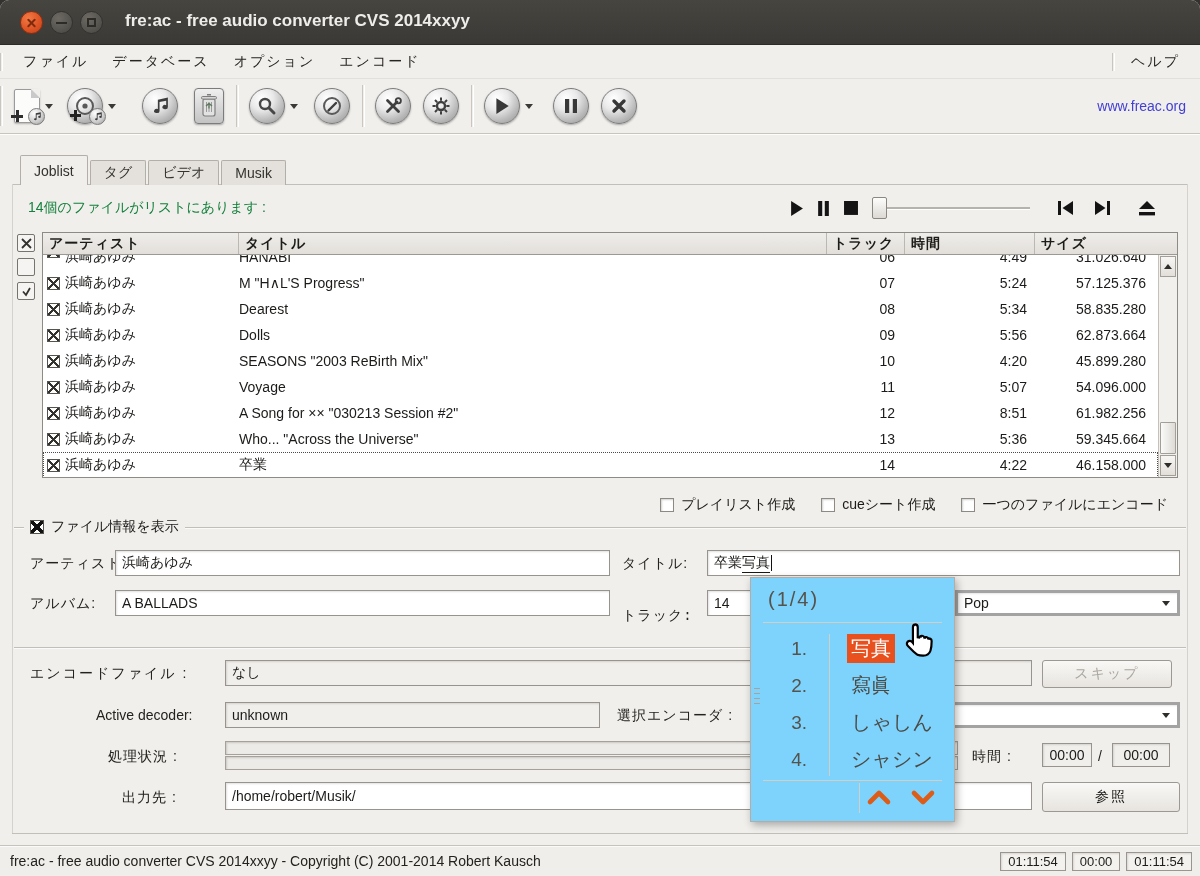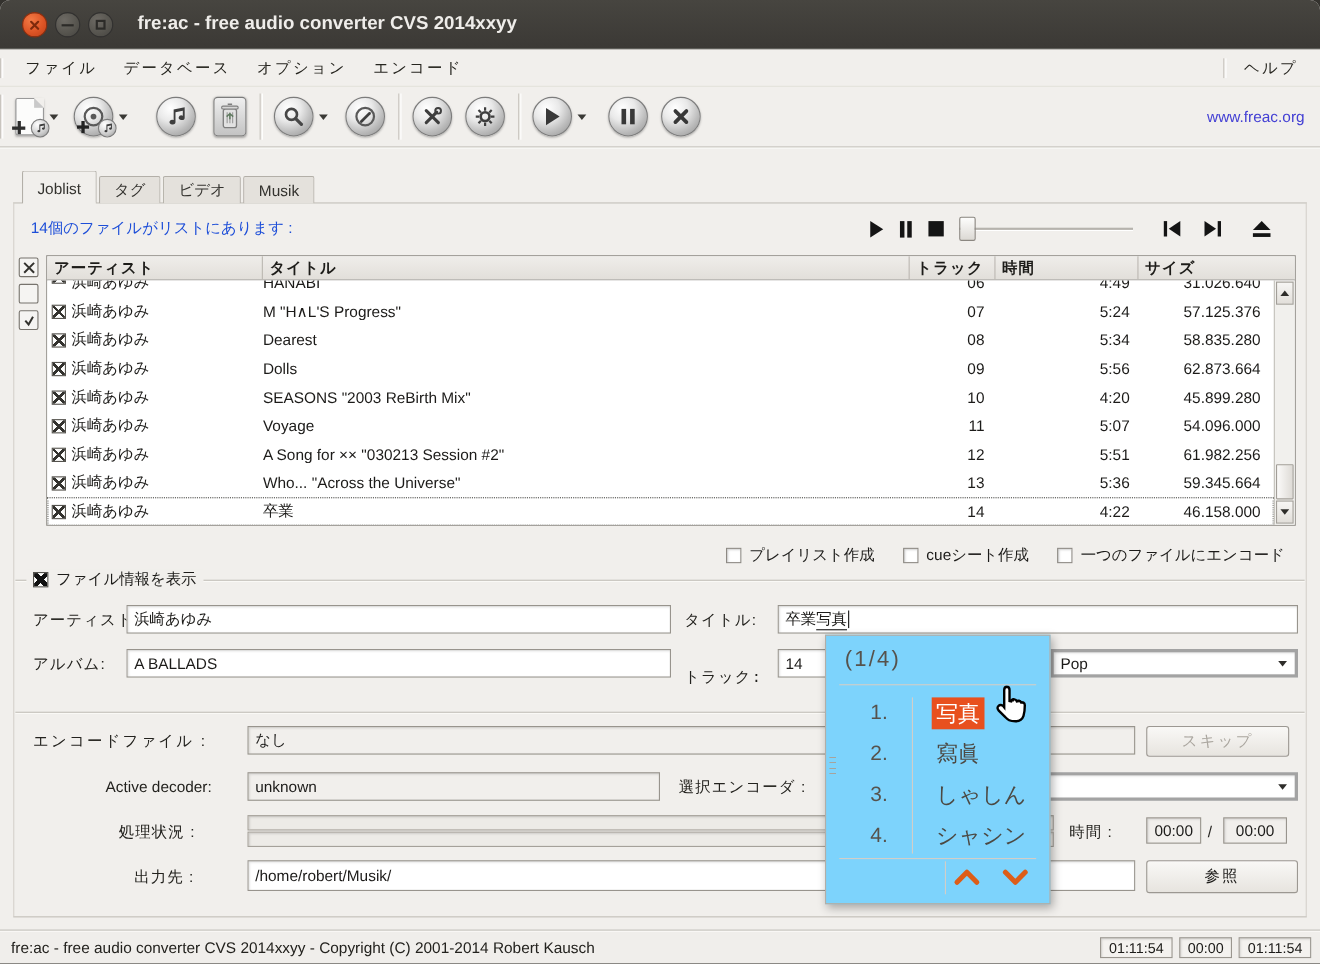--- a/index.html
+++ b/index.html
@@ -59,21 +59,21 @@
   .nb-line{position:absolute;left:12px;right:12px;top:184px;height:1px;background:#c2bfb8;}
   .nb-left{position:absolute;left:12px;top:184px;bottom:43px;width:1px;background:#d5d2cb;}
   .nb-right{position:absolute;right:12px;top:184px;bottom:43px;width:1px;background:#d5d2cb;}
   .nb-bottom{position:absolute;left:12px;right:12px;top:833px;height:1px;background:#c2bfb8;}
   .tabs{position:absolute;left:20px;top:155px;display:flex;align-items:flex-end;height:30px;}
   .tab{height:25px;padding:0 13px;background:#e4e1dc;border:1px solid #b3afa8;border-bottom:none;
     display:flex;align-items:center;margin-right:2px;border-radius:2px 2px 0 0;color:#33322e;cursor:default;}
   .tab.active{height:30px;background:#f1efec;position:relative;z-index:2;}
   .tab.active::after{content:"";position:absolute;left:0;right:0;bottom:-1px;height:2px;background:#f1efec;}
   
-  .status-line{position:absolute;left:28px;top:199px;color:#1d4ed8;}
+  .status-line{position:absolute;left:28px;top:199px;color:#15803d;}
   .transport{position:absolute;left:790px;top:196px;width:390px;height:24px;display:flex;align-items:center;}
   .transport .btn{margin-right:14px;display:flex;align-items:center;cursor:default;}
   .slider{position:relative;width:158px;height:22px;margin-right:16px;}
   .slider .groove{position:absolute;left:0;right:0;top:10px;height:3px;background:#b6b3ad;
     border-bottom:1px solid #fff;}
   .slider .thumb{position:absolute;left:0;top:0;width:15px;height:22px;
     background:linear-gradient(#fdfdfc,#dcd9d4);border:1px solid #8b8781;border-radius:2px;cursor:default;}
   
   .minibtn{position:absolute;left:17px;width:18px;height:18px;background:#f5f4f2;
     border:1px solid #77736d;border-radius:2px;display:flex;align-items:center;justify-content:center;cursor:default;}
@@ -440,21 +440,21 @@
     <span class="cell c-size">54.096.000</span>
   </div>
 
   <div class="row">
     <span class="cell c-artist">
             <span class="cbx x"></span>
             <span>浜崎あゆみ</span>
           </span>
     <span class="cell c-title">A Song for ×× "030213 Session #2"</span>
     <span class="cell c-track">12</span>
-    <span class="cell c-time">5:51</span>
+    <span class="cell c-time">8:51</span>
     <span class="cell c-size">61.982.256</span>
   </div>
 
   <div class="row">
     <span class="cell c-artist">
             <span class="cbx x"></span>
             <span>浜崎あゆみ</span>
           </span>
     <span class="cell c-title">Who... "Across the Universe"</span>
     <span class="cell c-track">13</span>

